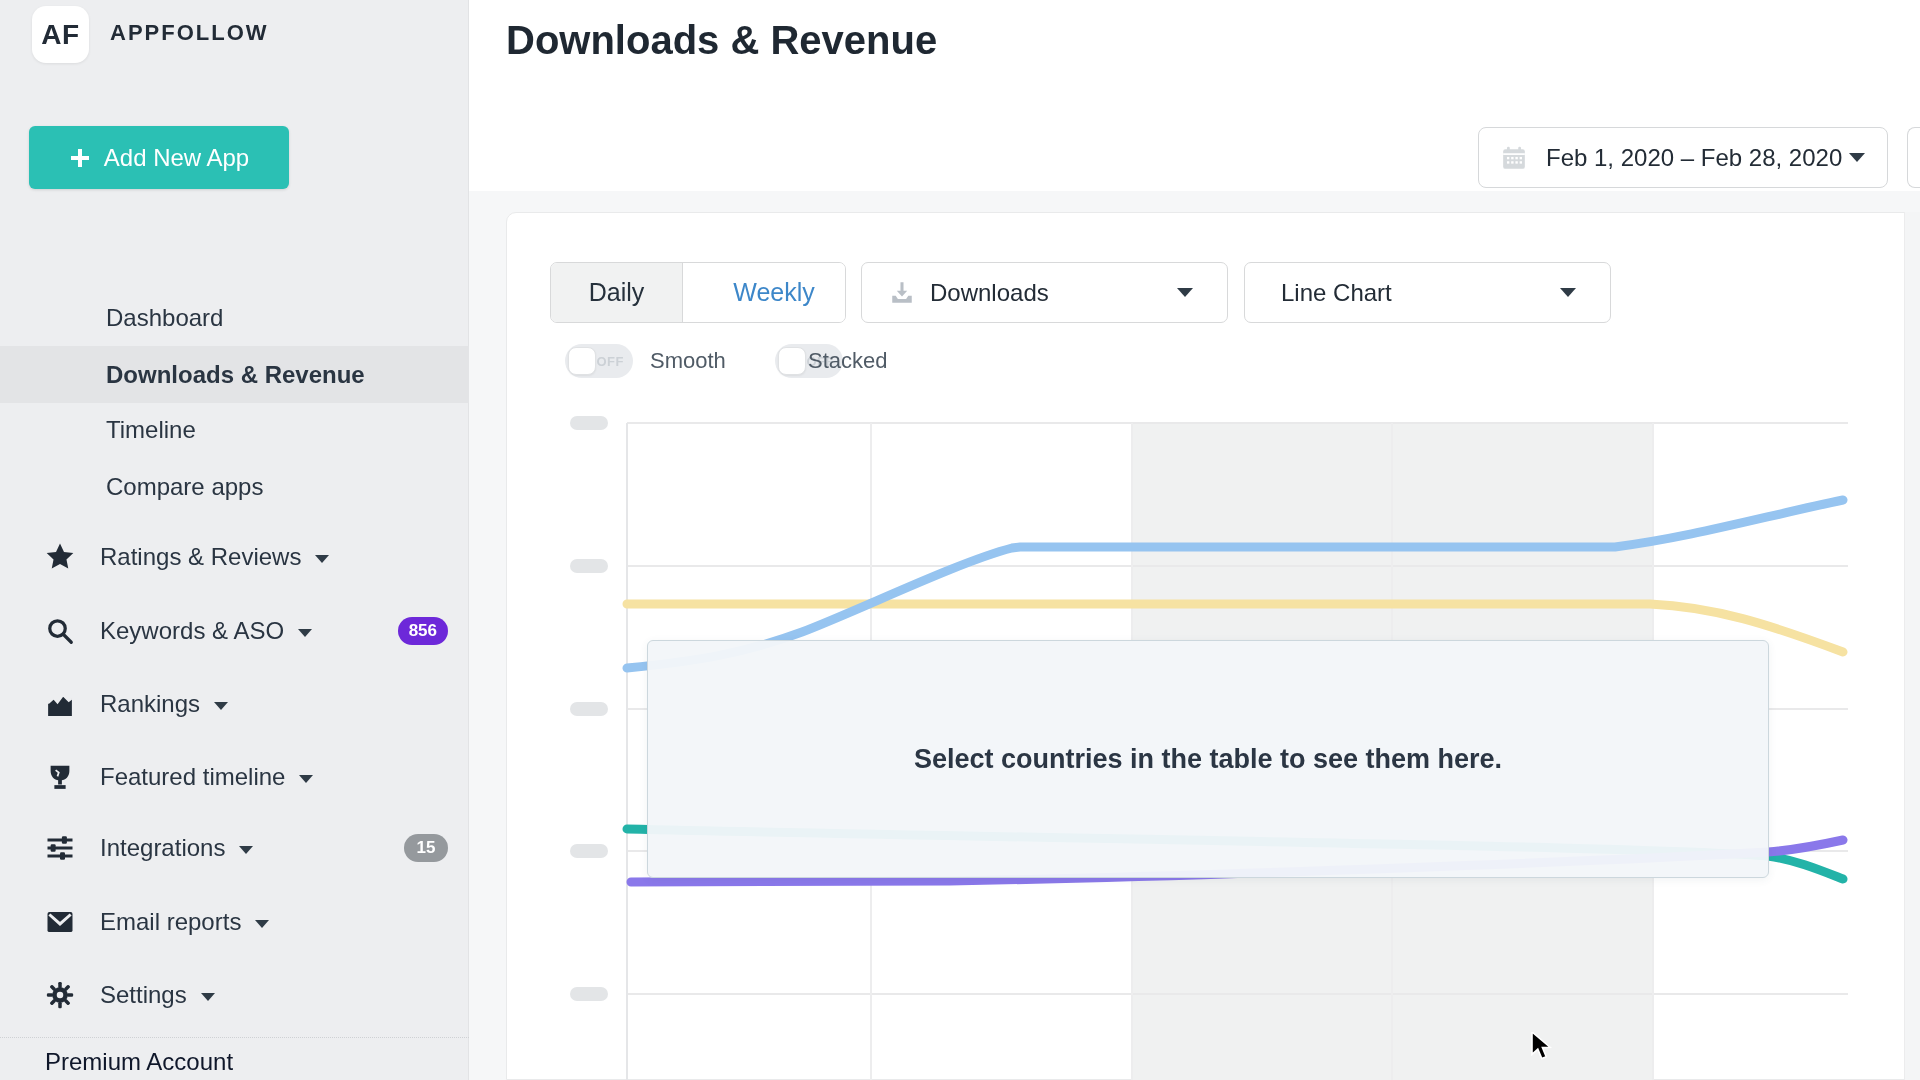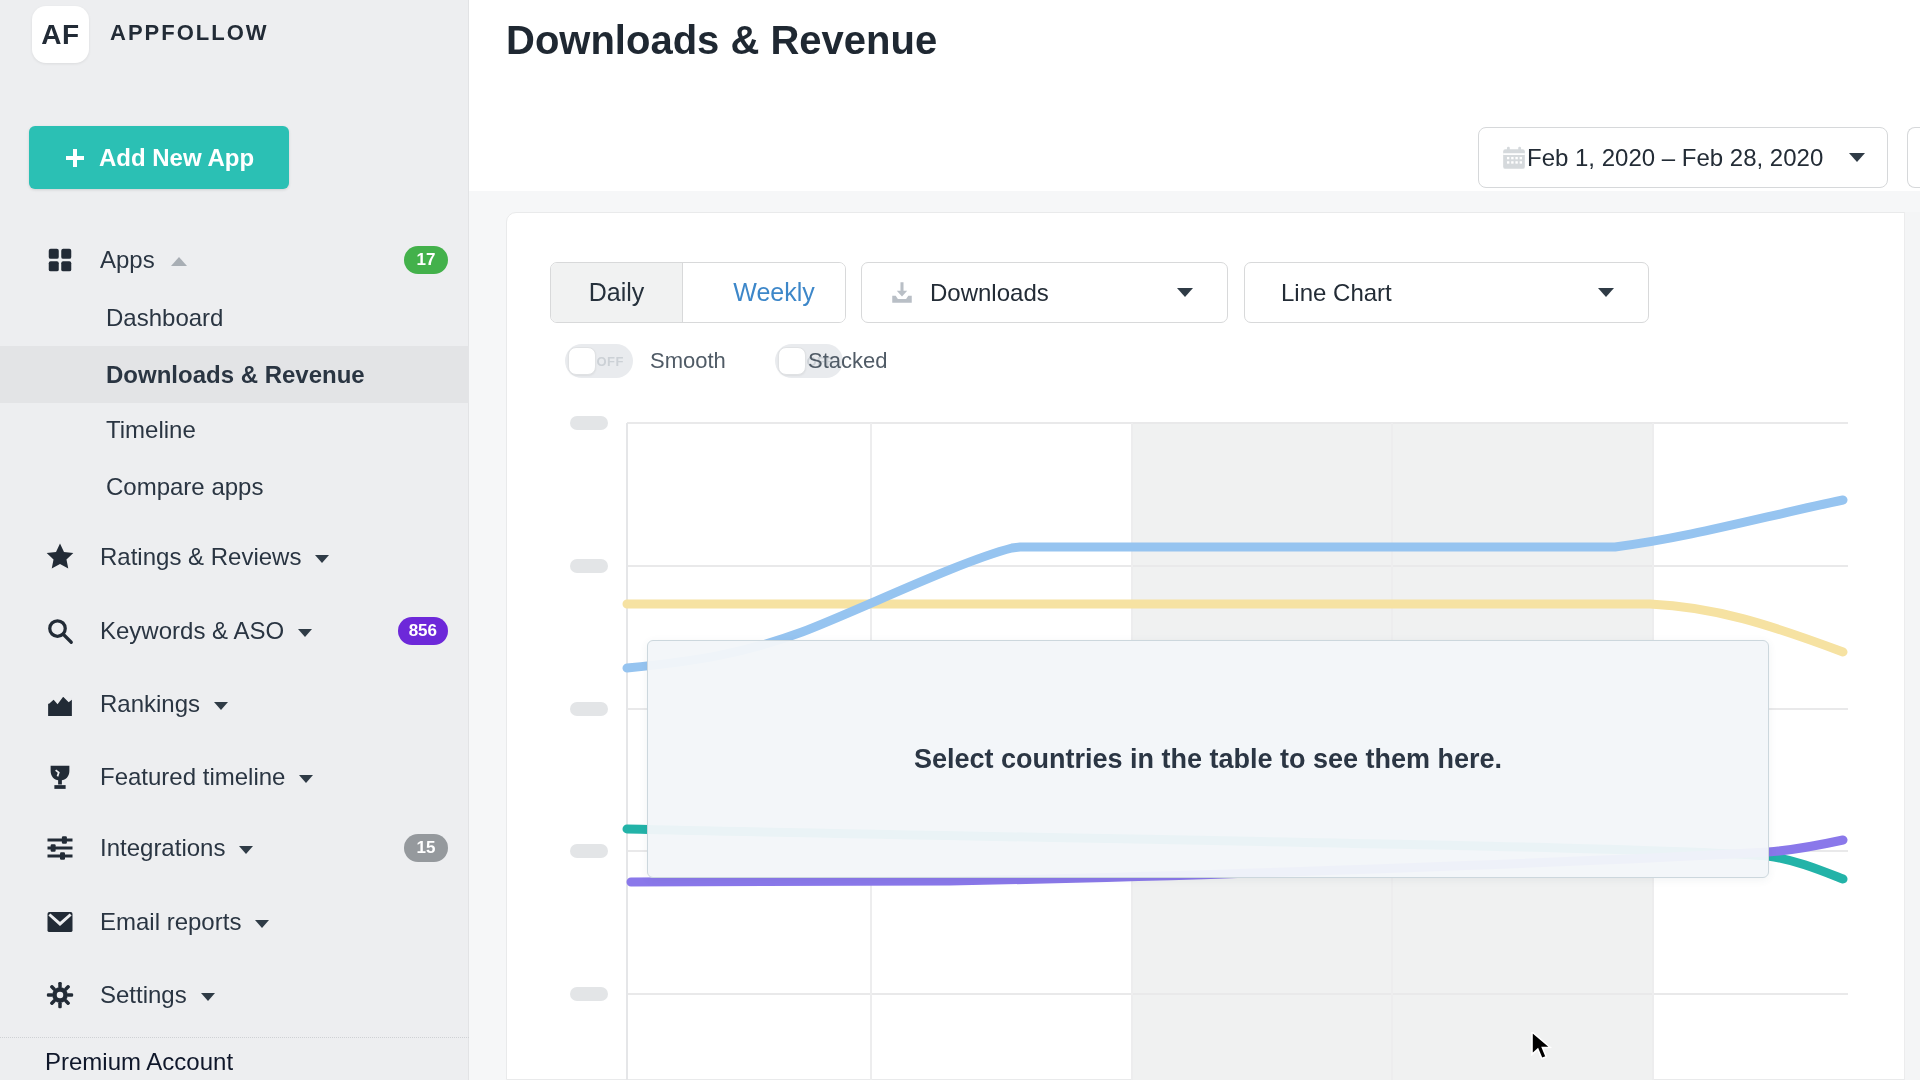--- a/index.html
+++ b/index.html
@@ -4,56 +4,56 @@
 <style>
   * { margin:0; padding:0; box-sizing:border-box; }
   html,body { width:1920px; height:1080px; overflow:hidden; }
   body { font-family:"Liberation Sans", sans-serif; color:#2a3542; background:#fff; }
   #screen { position:relative; width:1920px; height:1080px; overflow:hidden; background:#fff; }
 
   
   .sidebar { position:absolute; left:0; top:0; width:469px; height:1080px; background:#edeef0; border-right:1px solid #e2e3e5; }
   .logo-box { position:absolute; left:32px; top:6px; width:57px; height:57px; background:#fff; border-radius:14px; box-shadow:0 1px 3px rgba(0,0,0,.08); display:flex; align-items:center; justify-content:center; font-weight:bold; font-size:28px; color:#222b36; letter-spacing:.5px; }
   .brand-name { position:absolute; left:110px; top:20px; font-weight:bold; font-size:22px; letter-spacing:2px; color:#222b36; }
-  .add-btn { position:absolute; left:29px; top:126px; width:260px; height:63px; border:none; border-radius:6px; color:#fff; font-weight:bold; font-size:24px; font-family:inherit; display:flex; align-items:center; justify-content:center; gap:13px; cursor:pointer; box-shadow:0 1px 3px rgba(0,0,0,.12); }
+  .add-btn { position:absolute; left:29px; top:126px; width:260px; height:63px; border:none; border-radius:6px; color:#fff; font-weight:normal; font-size:24px; font-family:inherit; display:flex; align-items:center; justify-content:center; gap:13px; cursor:pointer; box-shadow:0 1px 3px rgba(0,0,0,.12); }
   .nav-row { position:absolute; left:0; width:469px; height:56px; display:flex; align-items:center; cursor:pointer; font-size:24px; color:#2a3542; }
   .nav-row.active-bg { background:#e3e4e6; }
   .nav-icon { position:absolute; left:44px; width:32px; height:32px; display:flex; align-items:center; justify-content:center; }
   .nav-label-main { position:absolute; left:100px; white-space:nowrap; }
   .nav-label-sub { position:absolute; left:106px; white-space:nowrap; }
   .bold { font-weight:bold; }
   .caret-down-sm { display:inline-block; width:0; height:0; border-left:7px solid transparent; border-right:7px solid transparent; border-top:8px solid #2f3b46; margin-left:14px; vertical-align:middle; }
   .caret-up-gray { display:inline-block; width:0; height:0; border-left:8px solid transparent; border-right:8px solid transparent; border-bottom:9px solid #a8aeb4; margin-left:16px; vertical-align:middle; }
   .badge { position:absolute; right:21px; top:50%; transform:translateY(-50%); min-width:44px; height:28px; border-radius:14px; color:#fff; font-weight:bold; font-size:17px; display:flex; align-items:center; justify-content:center; padding:0 11px; }
   .sidebar-divider { position:absolute; left:0; top:1037px; width:469px; border-top:1px dotted #cfd1d4; }
   .premium-label { position:absolute; left:45px; top:1048px; font-size:24px; color:#0f172a; white-space:nowrap; }
 
   
   .page-title { position:absolute; left:506px; top:18px; font-size:40px; font-weight:bold; color:#1f2832; }
   .tabs { position:absolute; left:507px; top:125px; height:62px; display:flex; border:1px solid #d8d9da; border-radius:7px; overflow:hidden; background:#eff0f1; }
   .tab { height:100%; display:flex; align-items:center; justify-content:center; font-size:25px; cursor:pointer; }
   .tab-active { width:152px; background:#fff; }
   .tab-inactive { width:217px; background:#eff0f1; color:#26313c; border-left:1px solid #d8d9da; }
   .date-btn { position:absolute; left:1478px; top:127px; width:410px; height:61px; background:#fff; border:1px solid #d6d8da; border-radius:8px; display:flex; align-items:center; padding:0 22px; cursor:pointer; }
-  .date-text { font-size:24px; color:#232c36; margin-left:0; white-space:nowrap; }
+  .date-text { font-size:24px; color:#232c36; margin-left:19px; white-space:nowrap; }
   .date-caret { margin-left:auto; width:0; height:0; border-left:8px solid transparent; border-right:8px solid transparent; border-top:9px solid #2f3b46; }
   .date-fragment { position:absolute; left:1907px; top:127px; width:13px; height:61px; background:#fff; border:1px solid #d6d8da; border-right:none; border-radius:8px 0 0 8px; }
 
   
   .content-bg { position:absolute; left:469px; top:191px; width:1451px; height:889px; background:#f6f7f8; }
   .card { position:absolute; left:506px; top:212px; width:1414px; height:868px; background:#fff; border:1px solid #e9eaeb; border-radius:10px 0 0 0; }
   .scroll-gutter { position:absolute; left:1904px; top:212px; width:16px; height:868px; background:#f4f5f6; border-left:1px solid #ececed; }
 
   .seg { position:absolute; left:550px; top:262px; height:61px; display:flex; border:1px solid #d8d9da; border-radius:7px; overflow:hidden; }
   .seg-opt { height:100%; display:flex; align-items:center; justify-content:center; font-size:25px; cursor:pointer; }
   .seg-daily { width:131px; background:#f1f2f2; color:#26313c; }
   .seg-weekly { width:163px; background:#fff; border-left:1px solid #d8d9da;padding-left:20px; }
   .dropdown { position:absolute; top:262px; height:61px; background:#fff; border:1px solid #d8d9da; border-radius:7px; display:flex; align-items:center; cursor:pointer;justify-content:center; }
   .dd-metric { left:861px; width:367px; padding:0 34px 0 27px; }
-  .dd-charttype { left:1244px; width:405px; padding:0 34px 0 36px; }
+  .dd-charttype { left:1244px; width:367px; padding:0 34px 0 36px; }
   .dd-label { font-size:24px; color:#232c36; }
   .dd-caret { margin-left:auto; width:0; height:0; border-left:8px solid transparent; border-right:8px solid transparent; border-top:9px solid #2f3b46; }
 
   .toggle { position:absolute; top:344px; width:68px; height:34px; background:#e9ebee; border-radius:17px; cursor:pointer; }
   .toggle .knob { position:absolute; left:3px; top:3px; width:28px; height:28px; background:#fff; border:1px solid #e0e2e4; border-radius:8px; box-shadow:0 1px 2px rgba(0,0,0,.06); }
   .toggle .off { position:absolute; right:9px; top:50%; transform:translateY(-50%); font-size:13px; font-weight:bold; color:#ccd1d6; letter-spacing:.5px; }
   .toggle-label { position:absolute; top:348px; font-size:22px; color:#505b66; }
 
   .chart-svg { position:absolute; left:540px; top:395px; }
   .overlay-box { position:absolute; left:647px; top:640px; width:1122px; height:238px; background:rgba(243,246,249,.96); border:1px solid #ccd7dd; border-radius:6px; box-shadow:0 2px 8px rgba(60,80,100,.07); display:flex; align-items:center; justify-content:center; }
@@ -72,34 +72,20 @@
       </div>
     <div class="brand-name">APPFOLLOW</div>
 
     <button class="add-btn" style="background-color: rgb(43, 192, 180);">
       <svg width="22" height="22" viewBox="0 0 22 22">
           <path d="M9 2h4v7h7v4h-7v7H9v-7H2V9h7z" fill="#fff"></path>
         </svg>
       <span>Add New App</span>
     </button>
 
-    <div class="nav-row" style="top:232px">
-      <span class="nav-icon">
-        <svg width="30" height="30" viewBox="0 0 24 24">
-            <g fill="#222b36">
-              <rect x="3" y="3" width="8" height="8" rx="1.5"></rect>
-              <rect x="13" y="3" width="8" height="8" rx="1.5"></rect>
-              <rect x="3" y="13" width="8" height="8" rx="1.5"></rect>
-              <rect x="13" y="13" width="8" height="8" rx="1.5"></rect>
-            </g>
-          </svg>
-      </span>
-      <span class="nav-label-main"><span>Apps</span><span class="caret-up-gray"></span></span>
-      <span class="badge" style="background-color: rgb(67, 177, 75);">17</span>
-    </div>
 
     <div class="nav-row" style="top:290px">
       <span class="nav-label-sub">Dashboard</span>
     </div>
     <div class="nav-row active-bg" style="top:346px;height:57px">
       <span class="nav-label-sub bold">Downloads &amp; Revenue</span>
     </div>
     <div class="nav-row" style="top:402px">
       <span class="nav-label-sub">Timeline</span>
     </div>

